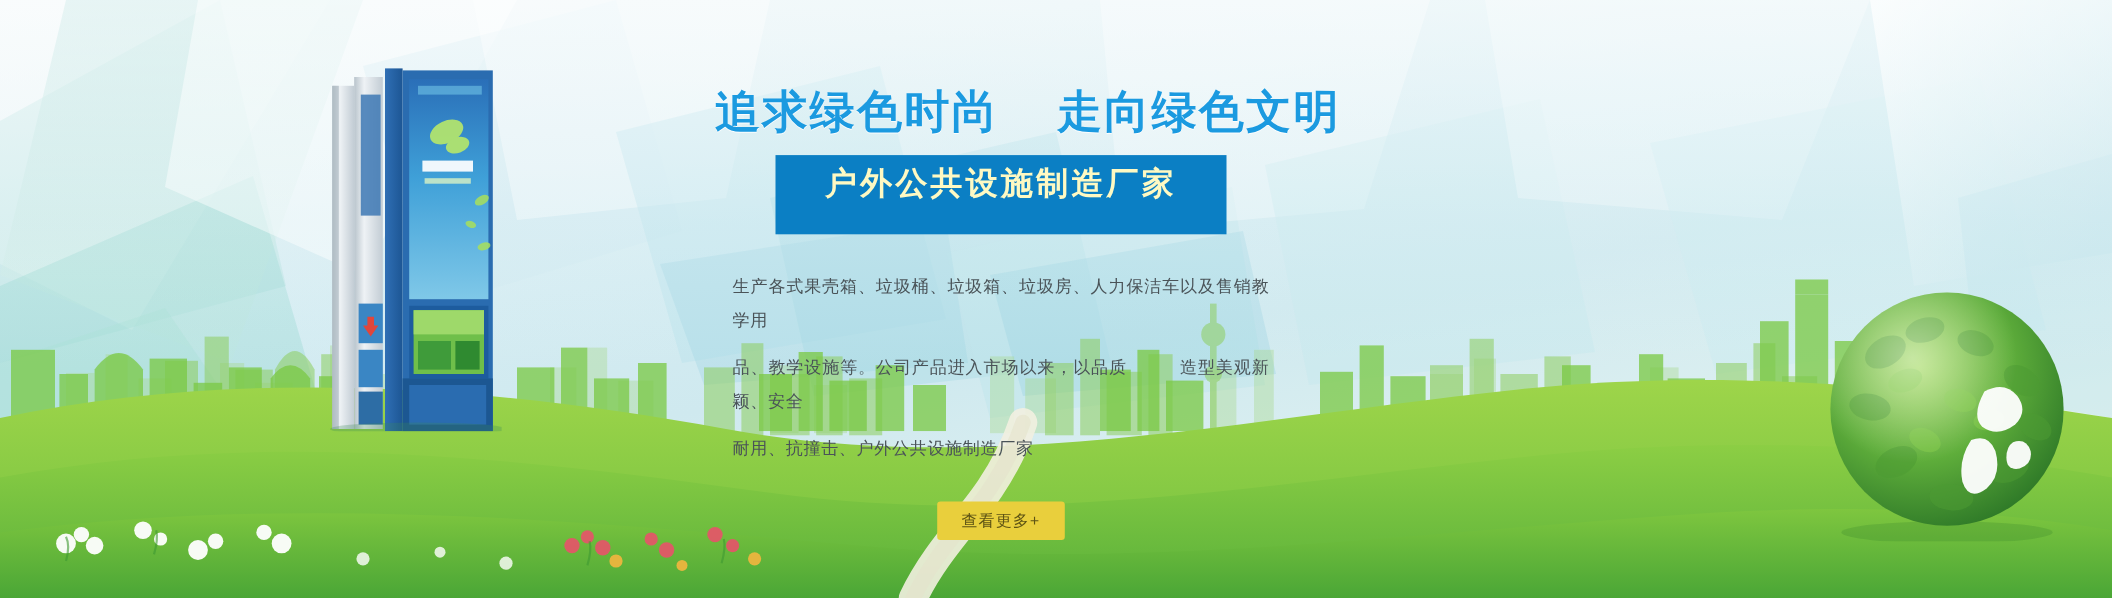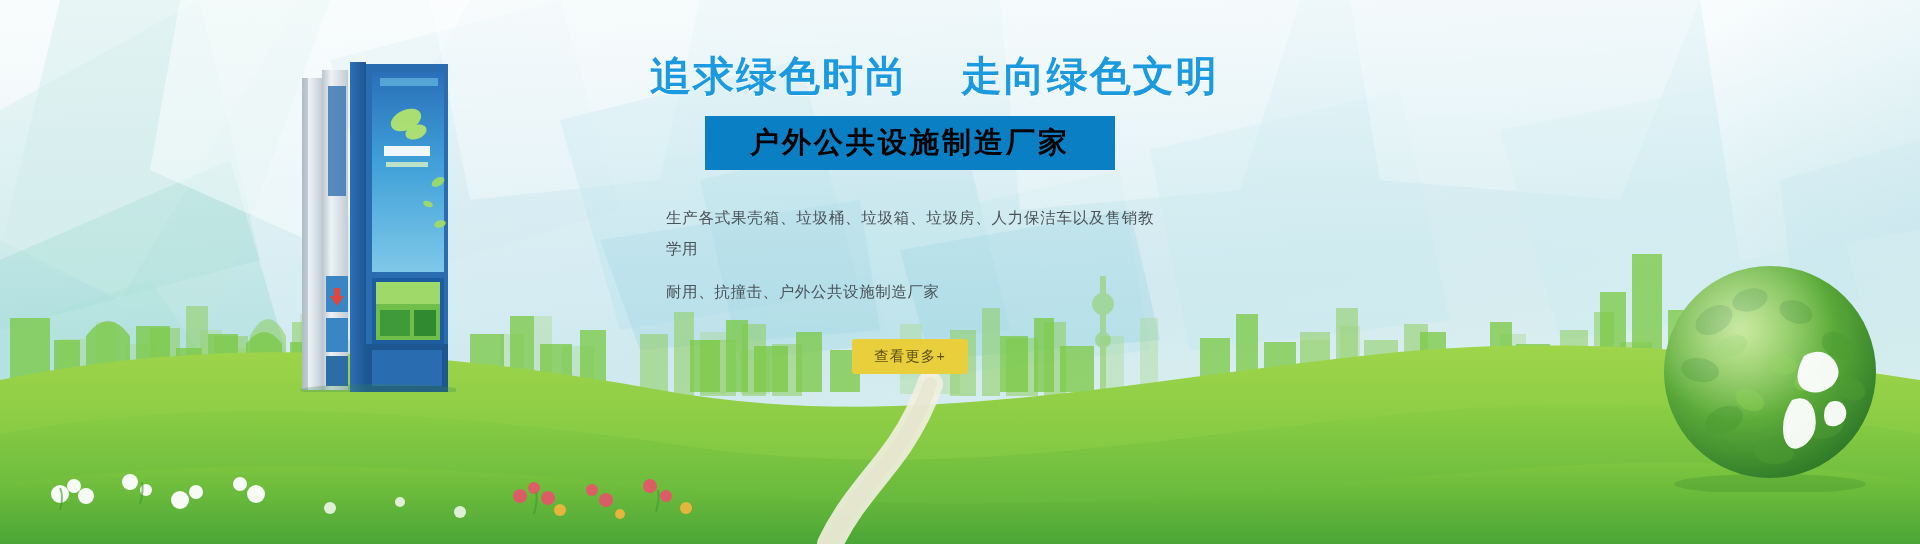--- a/index.html
+++ b/index.html
@@ -55,44 +55,44 @@
   .globe {
     position:absolute;
     right:34px; bottom:52px;
     width:232px; height:232px;
   }
   .globe svg { width:100%; height:100%; display:block; }
 
   
   .content {
     position:absolute;
-    left:650px; top:53px;
+    left:650px; top:78px;
     width:520px;
     text-align:center;
   }
 
   .headline {
     font-size:41px;
     font-weight:bold;
     color:#1b9ae0;
     letter-spacing:2px;
     line-height:1.15;
     white-space:nowrap;
     text-shadow:0 1px 0 rgba(255,255,255,.85);
   }
   .headline .gap { display:inline-block; width:26px; }
 
   .subtitle-box {
     margin:16px auto 0;
     background:#0b7fc4;
-    color:#000000;
+    color:#fef9c3;
     font-size:29px;
     font-weight:bold;
     letter-spacing:3px;
-    padding:9px 22px 10px;
+    padding:9px 22px 28px;
     width:410px;
     line-height:1.2;
     white-space:nowrap;
   }
 
   .paragraph {
     margin-top:32px;
     font-size:15.5px;
     color:#4a5358;
     line-height:2.0;
@@ -452,20 +452,25 @@
     <div class="headline">
       <span>追求绿色时尚</span>
       <span class="gap"></span>
       <span>走向绿色文明</span>
     </div>
 
     <div class="subtitle-box">户外公共设施制造厂家</div>
 
     <div class="paragraph">
       <p>生产各式果壳箱、垃圾桶、垃圾箱、垃圾房、人力保洁车以及售销教学用</p>
+      <p class="line2">
+        <span>品、教学设施等。公司产品进入市场以来，以品质</span>
+        <span class="spacer"></span>
+        <span>造型美观新颖、安全</span>
+      </p>
       <p>耐用、抗撞击、户外公共设施制造厂家</p>
     </div>
 
     <button class="more-btn">查看更多+</button>
 
   </div>
 
 </div>
 
 </body></html>

